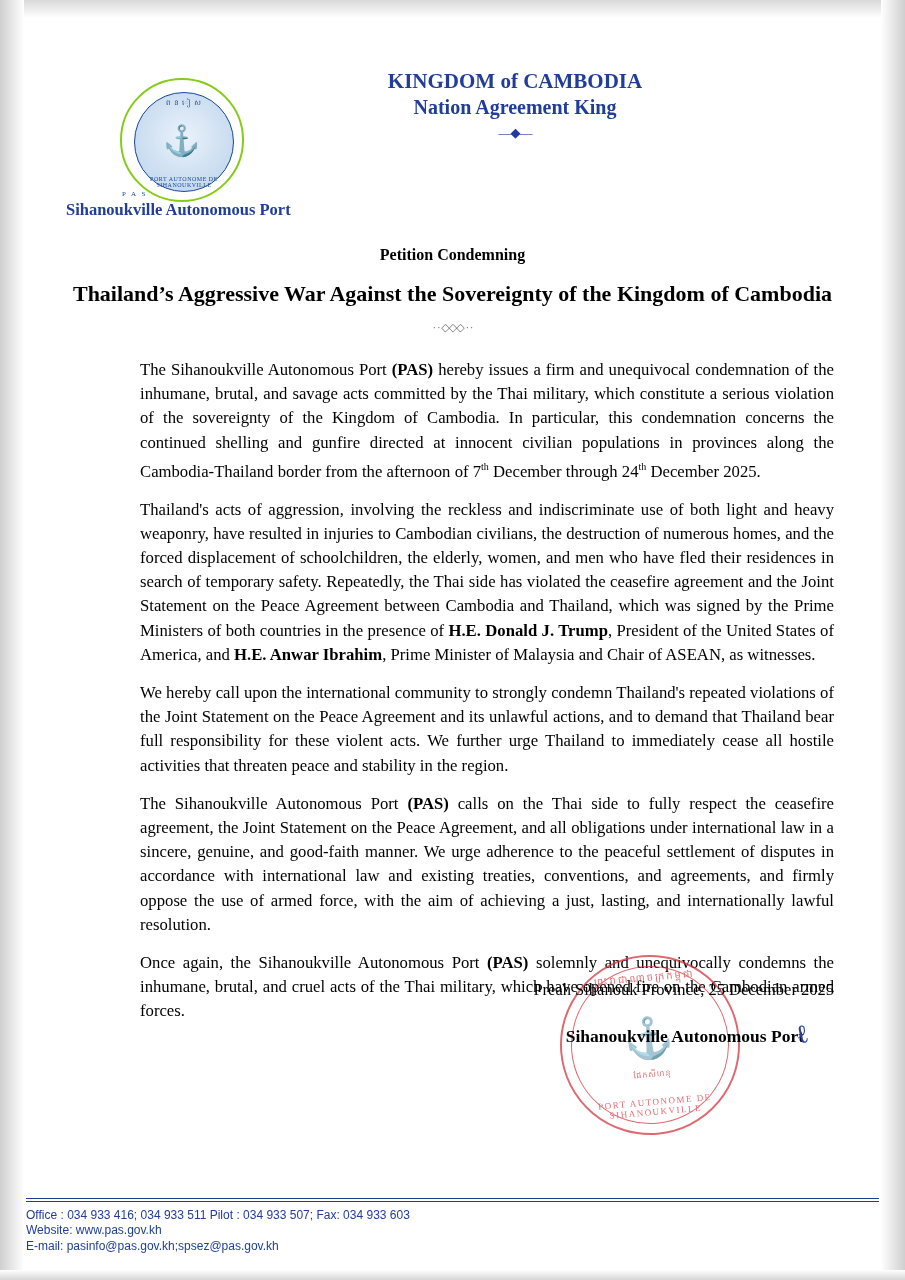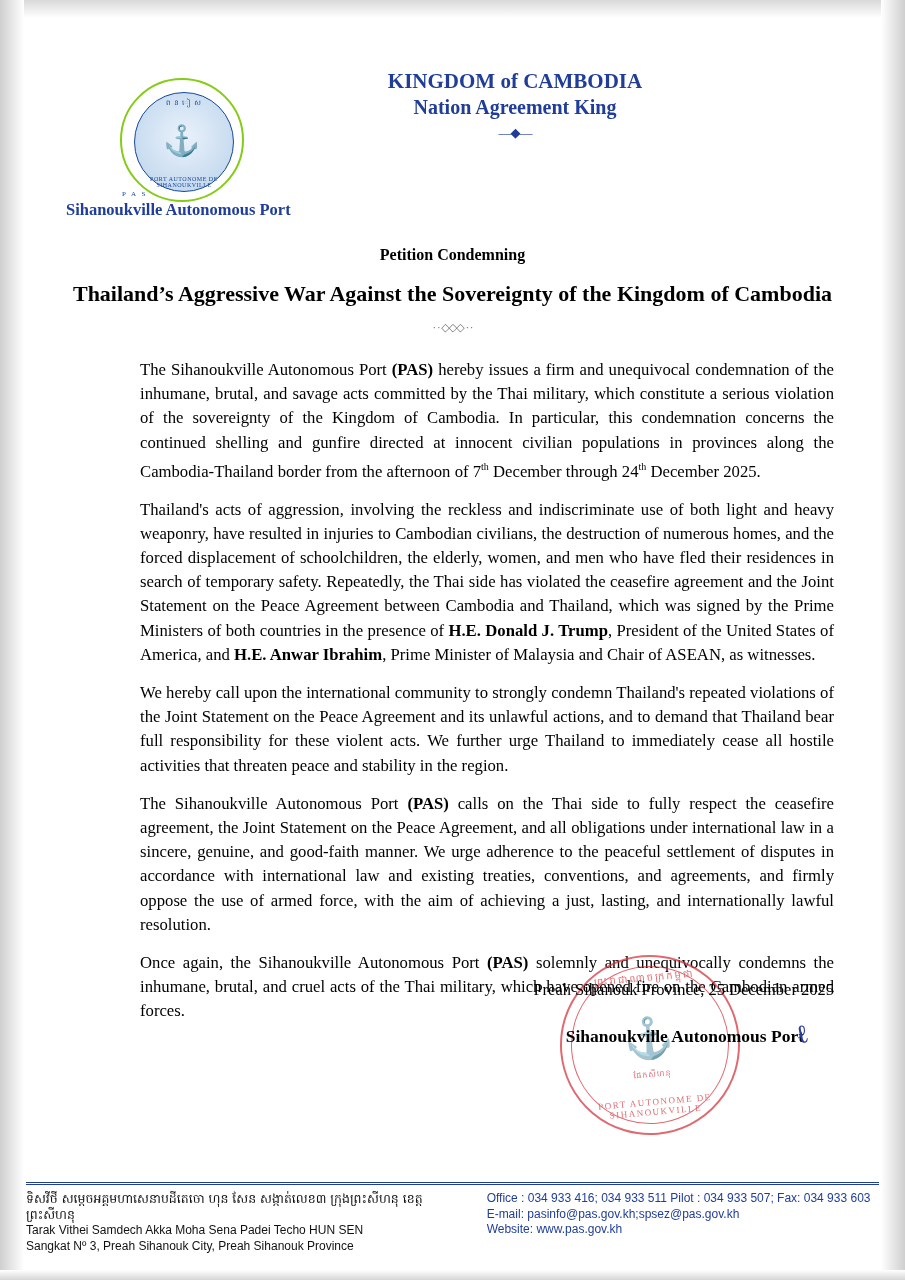--- a/index.html
+++ b/index.html
@@ -375,26 +375,21 @@
   <div class="sig-area">
     <div class="sig-line1">Preah Sihanouk Province, 25 December 2025</div>
     <div class="sig-line2">Sihanoukville Autonomous Port</div>
     <div class="sig-mark">ℓ</div>
   </div>
 
   <div class="footer">
     <div class="footer-rule-top"></div>
     <div class="footer-rule-bottom"></div>
     <div class="footer-cols">
-      <div class="footer-left">
-        <div class="footer-kh">ទិសវីថី សម្ដេចអគ្គមហាសេនាបដីតេចោ ហុន សែន សង្កាត់លេខ៣ ក្រុងព្រះសីហនុ ខេត្តព្រះសីហនុ</div>
-        <div class="footer-en">Tarak Vithei Samdech Akka Moha Sena Padei Techo HUN SEN</div>
-        <div class="footer-en">Sangkat Nº 3, Preah Sihanouk City, Preah Sihanouk Province</div>
-      </div>
       <div class="footer-right">
         <div>Office : 034 933 416; 034 933 511 Pilot : 034 933 507; Fax: 034 933 603</div>
+        <div>Website: www.pas.gov.kh</div>
         <div>E-mail: pasinfo@pas.gov.kh;spsez@pas.gov.kh</div>
-        <div>Website: www.pas.gov.kh</div>
       </div>
     </div>
   </div>
 
 </div>
 
 </body></html>

